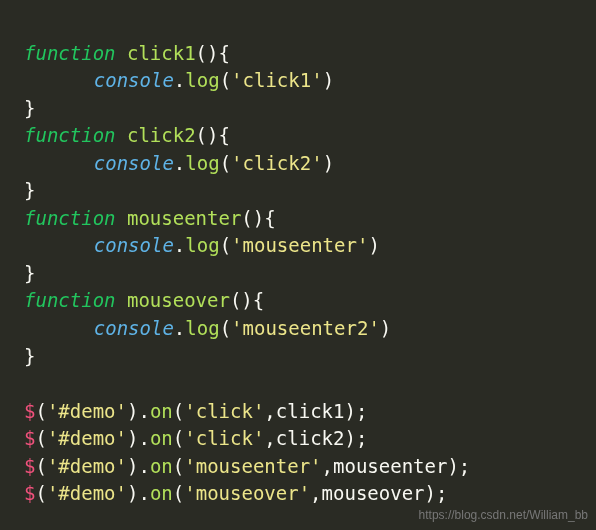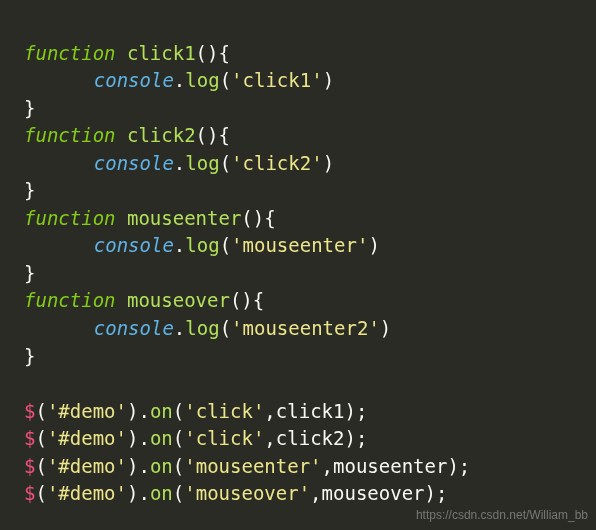--- a/index.html
+++ b/index.html
@@ -12,21 +12,21 @@
     width: 596px;
     height: 530px;
     overflow: hidden;
     position: relative;
   }
   .code-block {
     padding: 12px 4px 12px 24px;
     white-space: pre;
     font-style: normal;
   }
-  .kw  { color: #84cc16; font-style: italic; }   
+  .kw  { color: #22c55e; font-style: italic; }   
   .fn  { color: #b2e05a; }                        
   .obj { color: #5fb3e6; font-style: italic; margin-left: 24px; }   
   .plain { color: #f8f8f2; }                      
   .str { color: #ece58a; }                        
   .strq { color: #ece58a; }                       
   .jq  { color: #f0517c; }                        
   .arg { color: #f8f8f2; }                        
   .watermark {
     position: absolute;
     right: 8px;
@@ -52,13 +52,13 @@
 <span class="kw">function</span><span class="plain"> </span><span class="fn">mouseover</span><span class="plain">(){</span>
 <span class="plain">    </span><span class="obj">console</span><span class="plain">.</span><span class="fn">log</span><span class="plain">(</span><span class="strq">'</span><span class="str">mouseenter2</span><span class="strq">'</span><span class="plain">)</span>
 <span class="plain">}</span>
 
 <span class="jq">$</span><span class="plain">(</span><span class="strq">'</span><span class="str">#demo</span><span class="strq">'</span><span class="plain">).</span><span class="fn">on</span><span class="plain">(</span><span class="strq">'</span><span class="str">click</span><span class="strq">'</span><span class="plain">,</span><span class="arg">click1</span><span class="plain">);</span>
 <span class="jq">$</span><span class="plain">(</span><span class="strq">'</span><span class="str">#demo</span><span class="strq">'</span><span class="plain">).</span><span class="fn">on</span><span class="plain">(</span><span class="strq">'</span><span class="str">click</span><span class="strq">'</span><span class="plain">,</span><span class="arg">click2</span><span class="plain">);</span>
 <span class="jq">$</span><span class="plain">(</span><span class="strq">'</span><span class="str">#demo</span><span class="strq">'</span><span class="plain">).</span><span class="fn">on</span><span class="plain">(</span><span class="strq">'</span><span class="str">mouseenter</span><span class="strq">'</span><span class="plain">,</span><span class="arg">mouseenter</span><span class="plain">);</span>
 <span class="jq">$</span><span class="plain">(</span><span class="strq">'</span><span class="str">#demo</span><span class="strq">'</span><span class="plain">).</span><span class="fn">on</span><span class="plain">(</span><span class="strq">'</span><span class="str">mouseover</span><span class="strq">'</span><span class="plain">,</span><span class="arg">mouseover</span><span class="plain">);</span>
 </div>
 
-<div class="watermark">https://csdn.csdn.net/William_bb</div>
+<div class="watermark">https://blog.csdn.net/William_bb</div>
 
 </body></html>

